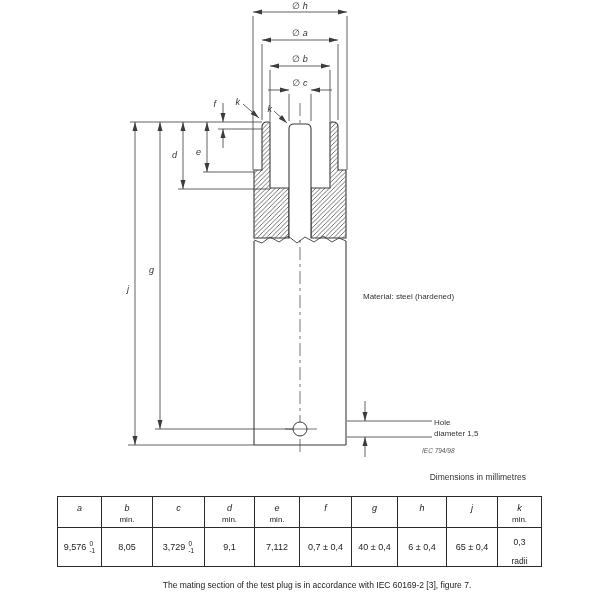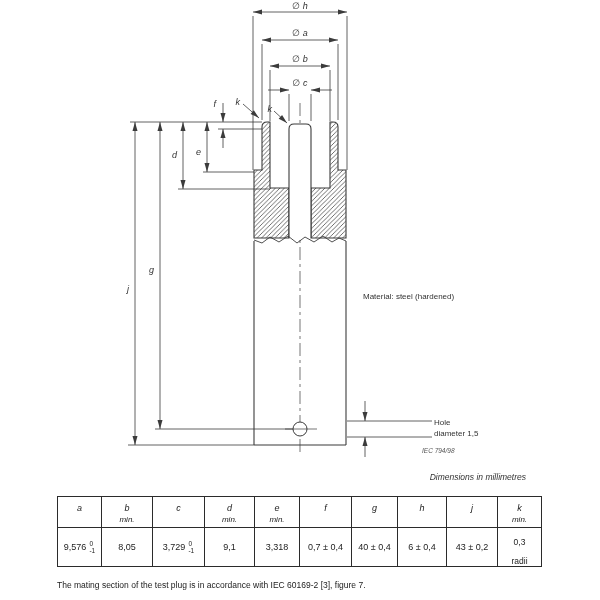--- a/index.html
+++ b/index.html
@@ -8,42 +8,42 @@
     font-family:"Liberation Sans","DejaVu Sans",sans-serif;color:#2b2b2b;
     overflow:hidden;
   }
   svg text{font-family:"Liberation Sans","DejaVu Sans",sans-serif;fill:#333;}
   .dimletter{font-style:italic;font-size:9px;}
   .note{font-size:8px;}
   .figref{font-style:italic;font-size:6.5px;fill:#555;}
 
   .units-note{
     position:absolute;top:472px;right:74px;
-    font-style:italic;font-size:8.5px;color:#333;text-align:center;
+    font-size:8.5px;color:#333;text-align:center;
   }
   .dim-table{
     position:absolute;left:57px;top:496px;
     border-collapse:collapse;table-layout:fixed;
     font-size:9px;color:#222;
   }
   .dim-table td{
     border:1px solid #2b2b2b;text-align:center;vertical-align:middle;
     padding:0;height:30px;background:#fff;
   }
   .hdr-letter{font-style:italic;font-size:9px;display:block;line-height:12px;padding-top:2px;}
-  .hdr-qual{font-size:8px;display:block;line-height:11px;min-height:11px;font-style:italic;}
+  .hdr-qual{font-size:8px;display:block;line-height:11px;min-height:11px;}
   .val-main{font-size:9px;}
   .tol{
     display:inline-flex;flex-direction:column;justify-content:center;
     font-size:6.5px;line-height:1.15;margin-left:3px;vertical-align:middle;text-align:left;
   }
   .two-line{font-size:8.5px;line-height:10px;display:block;margin-top:9px;}
   .caption{
     position:absolute;left:57px;top:580px;width:520px;
-    font-size:8.5px;color:#222;
+    font-size:8.5px;color:#222;text-align:center;
   }
 </style>
 </head>
 <body>
 
 
 
 <svg width="600" height="492" viewBox="0 0 600 492">
   <defs>
     <pattern id="hatch" width="4.5" height="4.5" patternUnits="userSpaceOnUse">
@@ -201,25 +201,25 @@
       <td><span class="val-main">9,576</span><span class="tol">
             <span>0</span>
             <span>-1</span>
           </span></td>
       <td><span class="val-main">8,05</span></td>
       <td><span class="val-main">3,729</span><span class="tol">
             <span>0</span>
             <span>-1</span>
           </span></td>
       <td><span class="val-main">9,1</span></td>
-      <td><span class="val-main">3,318</span></td>
+      <td><span class="val-main">7,112</span></td>
       <td><span class="val-main">0,7 ± 0,4</span></td>
       <td><span class="val-main">40 ± 0,4</span></td>
       <td><span class="val-main">6 ± 0,4</span></td>
-      <td><span class="val-main">43 ± 0,2</span></td>
+      <td><span class="val-main">65 ± 0,4</span></td>
       <td>
           <span class="two-line">0,3</span>
           <span class="two-line">radii</span>
         </td>
     </tr>
   </tbody>
 </table>
 
 <div class="caption">The mating section of the test plug is in accordance with IEC 60169-2 [3], figure 7.</div>
 

